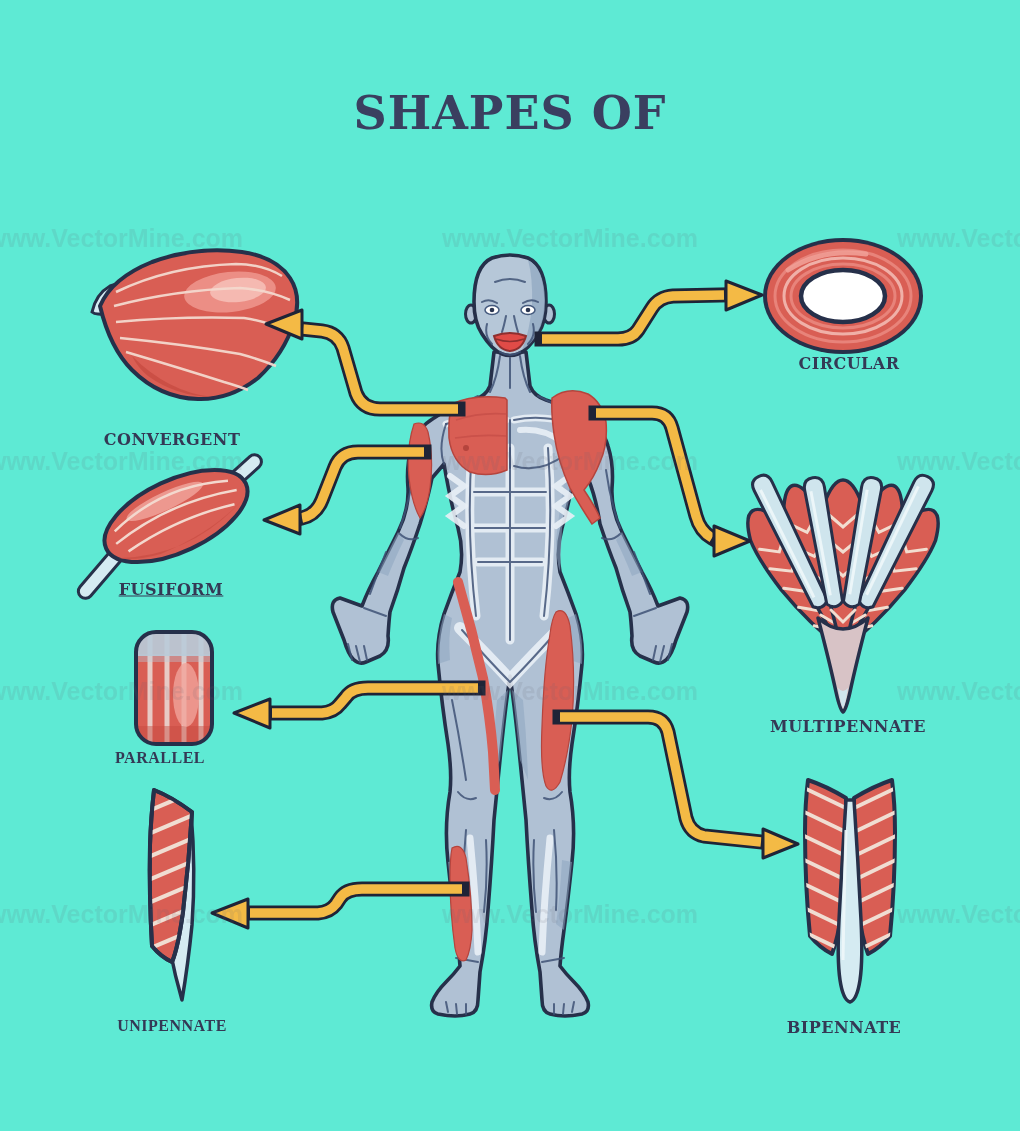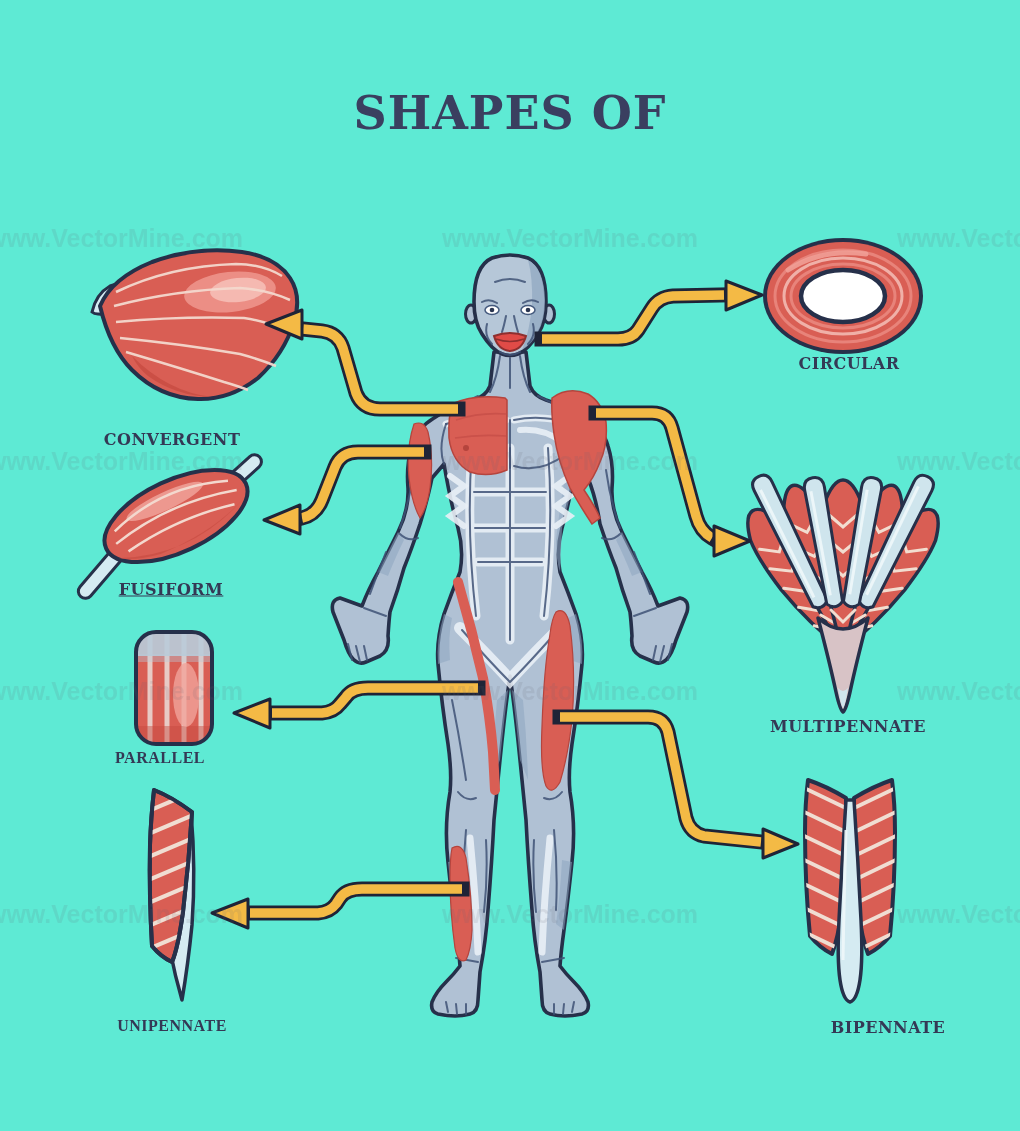--- a/index.html
+++ b/index.html
@@ -315,21 +315,21 @@
       <polygon class="ahead" points="798,844 763,829 763,858"></polygon>
     </g>
   </svg>
 
   <div class="muscle-label" style="left:172px;top:439px;">CONVERGENT</div>
   <div class="muscle-label" style="left:171px;top:589px;text-decoration:underline;">FUSIFORM</div>
   <div class="muscle-label" style="left:160px;top:758px;font-family:Liberation Serif, serif;">PARALLEL</div>
   <div class="muscle-label" style="left:172px;top:1026px;font-family:Liberation Serif, serif;">UNIPENNATE</div>
   <div class="muscle-label" style="left:849px;top:363px;">CIRCULAR</div>
   <div class="muscle-label" style="left:848px;top:726px;">MULTIPENNATE</div>
-  <div class="muscle-label" style="left:888px;top:1027px;">BIPENNATE</div>
+  <div class="muscle-label" style="left:844px;top:1027px;">BIPENNATE</div>
 
   <div>
     <span class="wm" style="left:115px;top:238px;">www.VectorMine.com</span>
     <span class="wm" style="left:570px;top:238px;">www.VectorMine.com</span>
     <span class="wm" style="left:1025px;top:238px;">www.VectorMine.com</span>
     <span class="wm" style="left:115px;top:461px;">www.VectorMine.com</span>
     <span class="wm" style="left:570px;top:461px;">www.VectorMine.com</span>
     <span class="wm" style="left:1025px;top:461px;">www.VectorMine.com</span>
     <span class="wm" style="left:115px;top:691px;">www.VectorMine.com</span>
     <span class="wm" style="left:570px;top:691px;">www.VectorMine.com</span>

